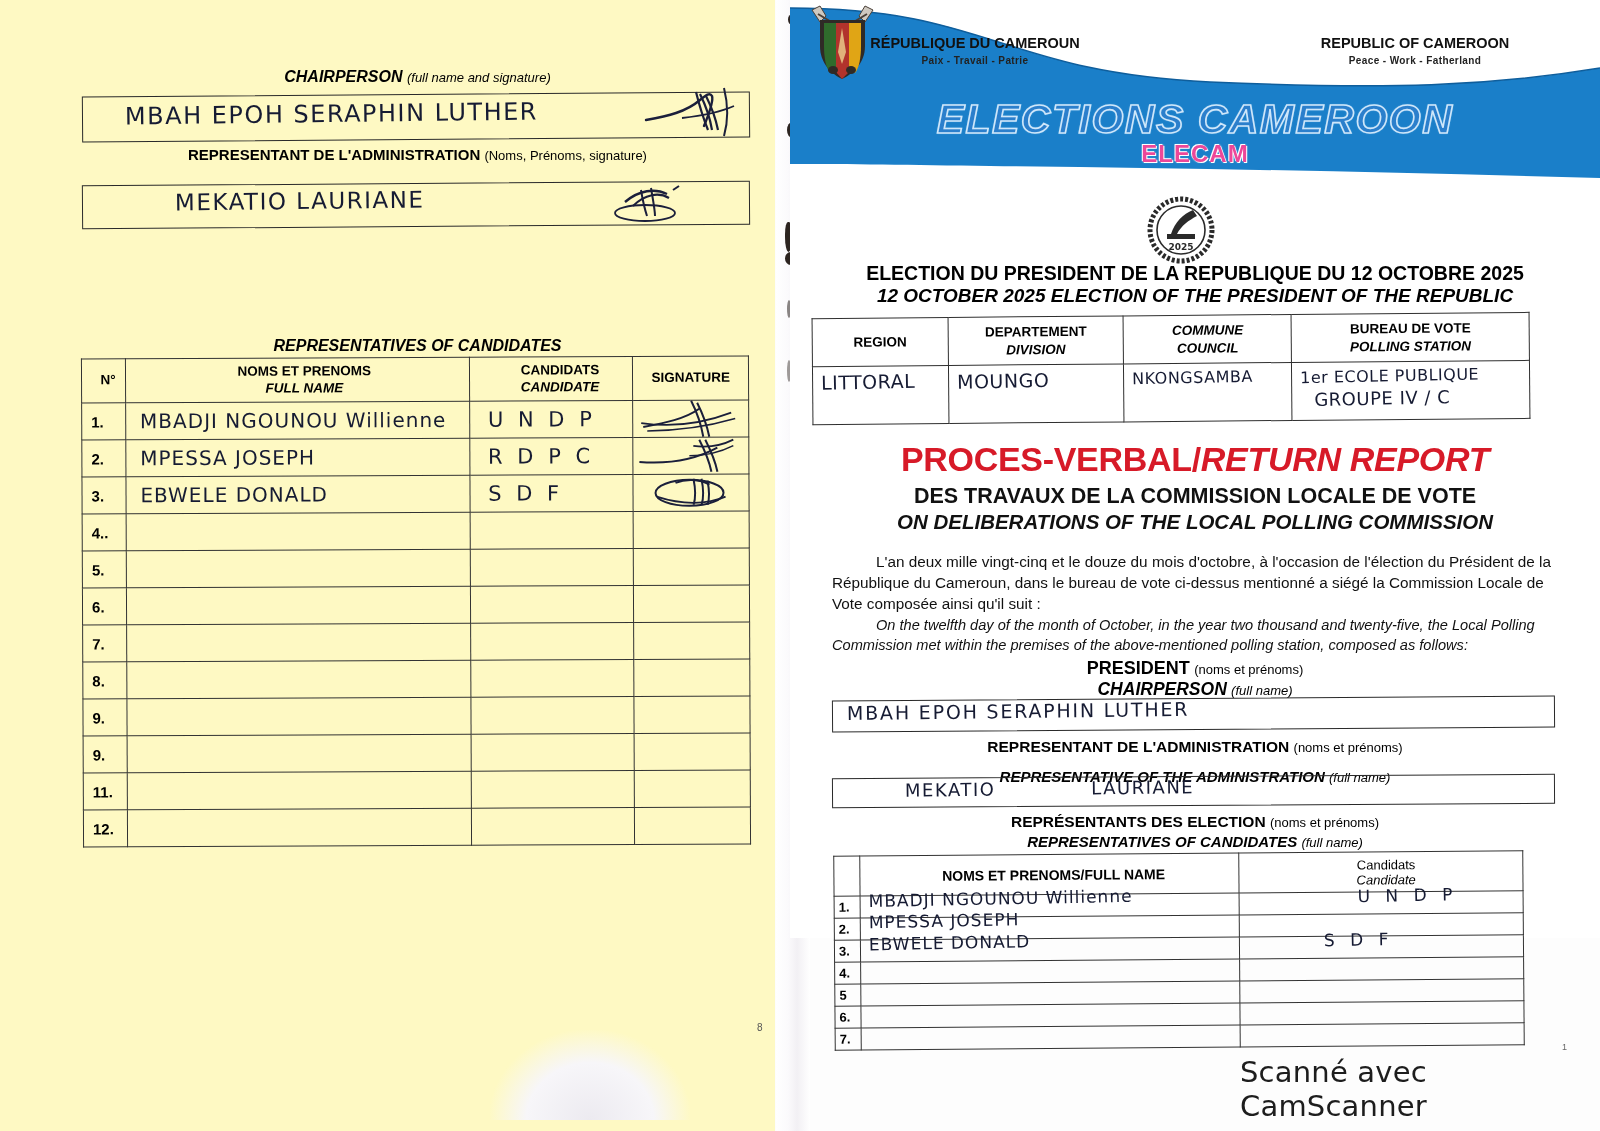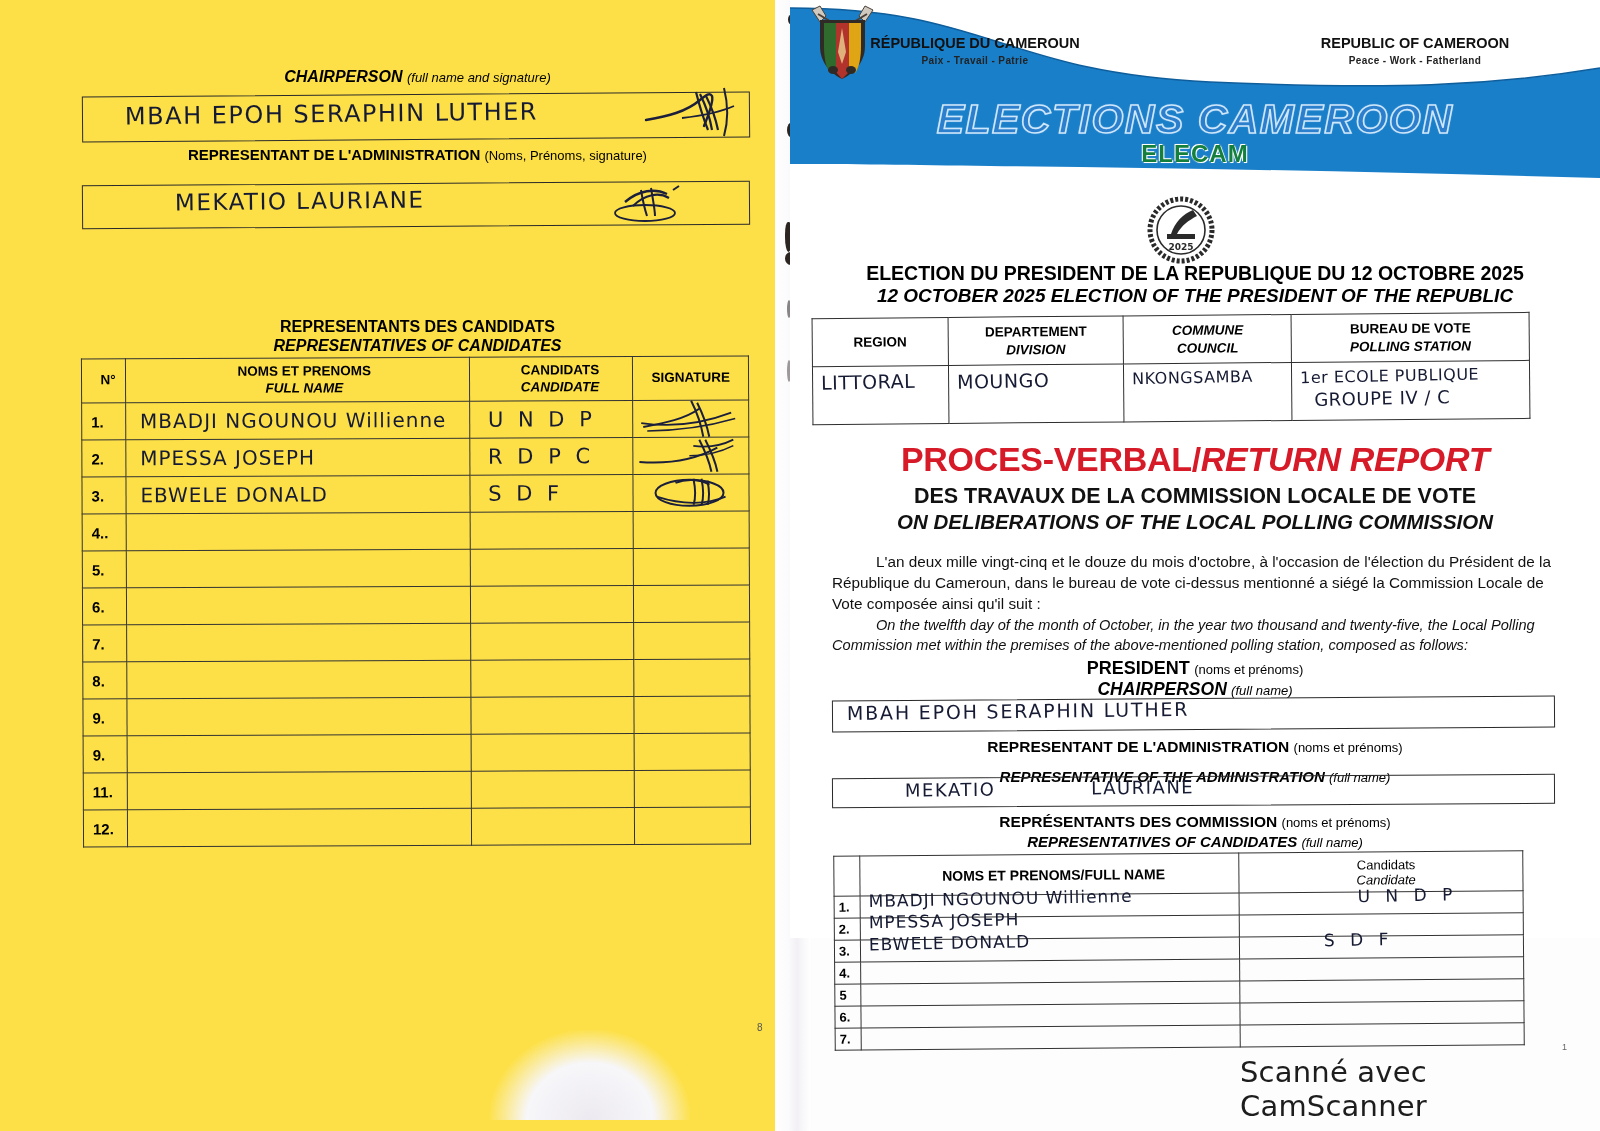--- a/index.html
+++ b/index.html
@@ -21,21 +21,21 @@
     color: #161b33;
     letter-spacing: 1.5px;
     white-space: nowrap;
     transform: rotate(-0.7deg);
   }
 
   
   #left-page {
     position: absolute; left: 0; top: 0;
     width: 775px; height: 1131px;
-    background: #fde047;
+    background: #fef9c3;
   }
   #left-shadow {
     position: absolute; left: 490px; top: 1030px;
     width: 200px; height: 90px;
     background: radial-gradient(ellipse at 50% 100%, #eceaf0 0%, #f7f6f9 45%, rgba(255,255,255,0) 72%);
     pointer-events: none;
   }
 
   .hdr-line { text-align: center; font-weight: bold; }
   .hdr-en { font-style: italic; }
@@ -111,21 +111,21 @@
   #arms { position: absolute; left: 339px; top: 16px; width: 105px; height: 82px; }
   #elections-cam {
     position: absolute; left: 0; top: 96px; width: 810px; text-align: center;
     font-size: 41px; font-weight: bold; font-style: italic; letter-spacing: 1.5px;
     color: #2b7fcc;
     -webkit-text-stroke: 1.6px #cfe7fa;
     text-shadow: 0 0 2px #9fd0f5;
   }
   #elecam {
     position: absolute; left: 0; top: 140px; width: 810px; text-align: center;
-    font-size: 24px; font-weight: bold; color: #15803d; letter-spacing: 1px;
+    font-size: 24px; font-weight: bold; color: #ec4899; letter-spacing: 1px;
     text-shadow: 0 0 2px #ffffff, 1px 1px 0 #ffffff, -1px -1px 0 #ffffff;
   }
   #seal { position: absolute; left: 355px; top: 196px; width: 72px; height: 68px; }
 
   
   #elec-fr { position: absolute; left: 20px; top: 262px; width: 770px; text-align: center; font-size: 19.5px; font-weight: bold; }
   #elec-en { position: absolute; left: 20px; top: 285px; width: 770px; text-align: center; font-size: 19px; font-weight: bold; font-style: italic; }
 
   
   #r-geo {
@@ -230,21 +230,20 @@
     <div id="l-admin-val" class="hw">MEKATIO          LAURIANE</div>
     <svg id="l-admin-sig" viewBox="0 0 100 46">
       <ellipse cx="50" cy="33" rx="30" ry="8" stroke="#1b1f3b" stroke-width="1.8" fill="none"></ellipse>
       <path d="M30 22 C44 10 60 8 72 14" stroke="#1b1f3b" stroke-width="2.4" fill="none"></path>
       <path d="M38 26 C50 14 64 12 74 18" stroke="#1b1f3b" stroke-width="2.2" fill="none"></path>
       <path d="M46 10 C48 22 50 30 52 36" stroke="#1b1f3b" stroke-width="2" fill="none"></path>
       <path d="M56 8 C58 20 60 30 60 36" stroke="#1b1f3b" stroke-width="2" fill="none"></path>
       <path d="M78 10 L84 6" stroke="#1b1f3b" stroke-width="2" fill="none"></path>
     </svg>
 
-    <div id="l-reps-title-fr" class="hdr-line">REPRESENTANTS DES CANDIDATS</div>
     <div id="l-reps-title-en" class="hdr-line">REPRESENTATIVES OF CANDIDATES</div>
 
     <table id="l-table">
       <thead>
         <tr>
           <th class="c-no" style="text-align:center">N°</th>
           <th class="c-name">
             <span>NOMS ET PRENOMS</span>
             <span class="en">FULL NAME</span>
           </th>
@@ -478,21 +477,21 @@
     <div id="radm-en">
       <span>REPRESENTATIVE OF THE ADMINISTRATION</span>
       <span class="hdr-sm" style="font-style:italic">(full name)</span>
     </div>
     <div id="radm-box"></div>
     <div id="radm-val" class="hw">
       <span>MEKATIO</span><span class="sp"></span><span>LAURIANE</span>
     </div>
 
     <div id="rcand-fr">
-      <span>REPRÉSENTANTS DES COMMISSION</span>
+      <span>REPRÉSENTANTS DES ELECTION</span>
       <span class="hdr-sm">(noms et prénoms)</span>
     </div>
     <div id="rcand-en">
       <span>REPRESENTATIVES OF CANDIDATES</span>
       <span class="hdr-sm" style="font-style:italic">(full name)</span>
     </div>
 
     <table id="r-table">
       <thead>
         <tr>

